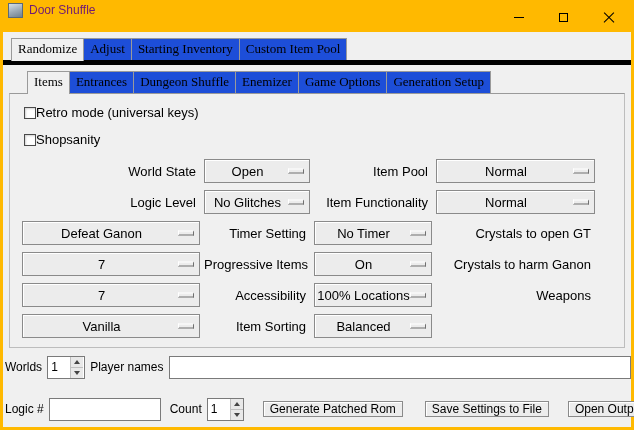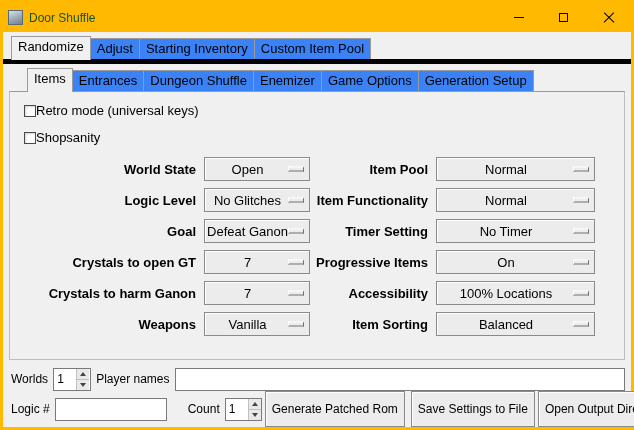--- a/index.html
+++ b/index.html
@@ -9,47 +9,47 @@
   .window{
     width:634px; height:430px;
     background:#f0f0f0;
     border:3px solid #ffb900;
     display:flex; flex-direction:column;
     position:relative;
   }
 
   
   .titlebar{
-    height:29px; background:#ffb900; color:#14532d;
-    display:flex; align-items:center; flex:0 0 auto;
+    height:29px; background:#ffb900; color:#701a75;
+    display:flex; align-items:flex-start; flex:0 0 auto;
   }
   .app-icon{
     width:15px; height:15px; margin:0 6px 0 5px;
     background:linear-gradient(160deg,#d8e0e6 0%,#9aa8b4 55%,#70808e 100%);
     border:1px solid #5a6a78;
   }
   .title-text{ font-size:12px; }
   .caption-buttons{ margin-left:auto; display:flex; height:100%; }
   .caption-btn{ width:45px; height:100%; display:flex; align-items:center; justify-content:center; cursor:default; }
   .glyph-min{ width:10px; height:1px; background:#000; }
   .glyph-max{ width:9px; height:9px; border:1px solid #000; }
   .glyph-close{ position:relative; width:12px; height:12px; }
   .glyph-close::before,.glyph-close::after{
     content:""; position:absolute; left:-1px; top:5px; width:14px; height:1.2px; background:#000;
   }
   .glyph-close::before{ transform:rotate(45deg); }
   .glyph-close::after{ transform:rotate(-45deg); }
 
   
-  .tabs{ display:flex; position:relative; z-index:2; }
+  .tabs{ display:flex; align-items:flex-end; position:relative; z-index:2;font-family:Liberation Serif, serif; }
   .tabs-main{ padding:4px 0 0 8px; }
   .tabs-sub{ padding:2px 0 0 18px; }
   .tab{
     font-size:13px; padding:2px 6px 3px;
-    background:#3b82f6;
+    background:#1d4ed8;
     border:1px solid #9a9a9a; border-bottom:none;
     margin-top:2px; white-space:nowrap; cursor:default;
   }
   .tab + .tab{ margin-left:-1px; }
   .tab.selected{
     background:#f0f0f0; margin-top:0; margin-bottom:-1px; padding-bottom:4px;
   }
 
   .main-pane{
     flex:1; border-top:5px solid #000000;
@@ -66,35 +66,35 @@
     width:12px; height:12px; background:#fff; border:1px solid #4a4a4a;
     box-shadow:inset 1px 1px 2px rgba(0,0,0,.18); flex:0 0 auto;
   }
 
   
   .fields{
     display:grid;
     grid-template-columns:178px 106px 118px 159px;
     gap:7px 4px; align-items:center; margin-top:4px;
   }
-  .f-label{ font-size:13px; text-align:right; padding-right:4px; white-space:nowrap;font-weight:bold; }
+  .f-label{ font-size:13px; text-align:right; padding-right:4px; white-space:nowrap; }
   .dropdown{
     height:24px; background:#ececec; border:1px solid #8a8a8a;
     box-shadow:inset 1px 1px 0 #fff;
     position:relative; display:flex; align-items:center; justify-content:center;
     font-size:13px; padding:0 23px 0 4px; cursor:default; white-space:nowrap;
   }
   .dd-indicator{
     position:absolute; right:5px; top:50%; transform:translateY(-50%);
     width:16px; height:5px; background:#ececec;
     border:1px solid; border-color:#ffffff #707070 #707070 #ffffff;
   }
 
   
-  .bottom-area{ flex:0 0 auto; padding:2px 6px 5px; display:flex; flex-direction:column; gap:4px; font-size:12px; }
+  .bottom-area{ flex:0 0 auto; padding:2px 0 5px; display:flex; flex-direction:column; gap:16px; font-size:12px; }
   .b-row{ display:flex; align-items:center; gap:3px; height:26px; }
   .b-label{ white-space:nowrap; padding:0 2px; }
   .text-input{
     height:23px; background:#fff; border:1px solid #7a7a7a;
     font:12px "Liberation Sans", sans-serif; padding:0 4px;
   }
   .grow{ flex:1; min-width:0; }
   .seed-input{ width:112px; }
   .spinbox{
     width:38px; height:23px; background:#fff; border:1px solid #7a7a7a;
@@ -104,23 +104,23 @@
     width:22px; border:none; outline:none; font:12px "Liberation Sans", sans-serif; padding-left:3px;
   }
   .spin-btns{ width:13px; display:flex; flex-direction:column; border-left:1px solid #c0c0c0; }
   .spin-btn{
     flex:1; background:#e9e9e9; display:flex; align-items:center; justify-content:center; cursor:default;
   }
   .spin-btn.up{ border-bottom:1px solid #c0c0c0; }
   .tri-up{ width:0; height:0; border-left:3px solid transparent; border-right:3px solid transparent; border-bottom:4px solid #444; }
   .tri-down{ width:0; height:0; border-left:3px solid transparent; border-right:3px solid transparent; border-top:4px solid #444; }
   .btn{
-    height:36px; background:#ececec; border:1px solid #8a8a8a;
+    height:16px; background:#ececec; border:1px solid #8a8a8a;
     box-shadow:inset 1px 1px 0 #fff;
-    font:12px "Liberation Sans", sans-serif; padding:0 6px; white-space:nowrap; cursor:default;
+    font:12px "Liberation Sans", sans-serif; padding:0 6px; white-space:nowrap; cursor:default;margin-left:16px;
   }
   .spacer{ flex:1; }
 </style>
 </head>
 <body>
 
 <div class="window">
 
   <div class="titlebar">
     <div class="app-icon"></div>
@@ -184,21 +184,20 @@
         <div class="dropdown">
             <span>No Glitches</span>
             <span class="dd-indicator"></span>
           </div>
         <div class="f-label">Item Functionality</div>
         <div class="dropdown">
             <span>Normal</span>
             <span class="dd-indicator"></span>
           </div>
 
-        <div class="f-label">Goal</div>
         <div class="dropdown">
             <span>Defeat Ganon</span>
             <span class="dd-indicator"></span>
           </div>
         <div class="f-label">Timer Setting</div>
         <div class="dropdown">
             <span>No Timer</span>
             <span class="dd-indicator"></span>
           </div>
 
@@ -254,21 +253,21 @@
             </div>
         </div>
       </div>
       <span class="b-label">Player names</span>
       <input class="text-input grow" value="" style="">
     </div>
 
     <div class="b-row">
       <span class="b-label">Logic #</span>
       <input class="text-input seed-input" value="" style="">
-      <span class="b-label" style="margin-left:16px;">Count</span>
+      <span class="b-label" style="margin-left:4px;">Count</span>
       <div class="spinbox">
         <input class="spin-value" value="1" style="">
         <div class="spin-btns">
           <div class="spin-btn up">
               <span class="tri-up"></span>
             </div>
           <div class="spin-btn">
               <span class="tri-down"></span>
             </div>
         </div>

